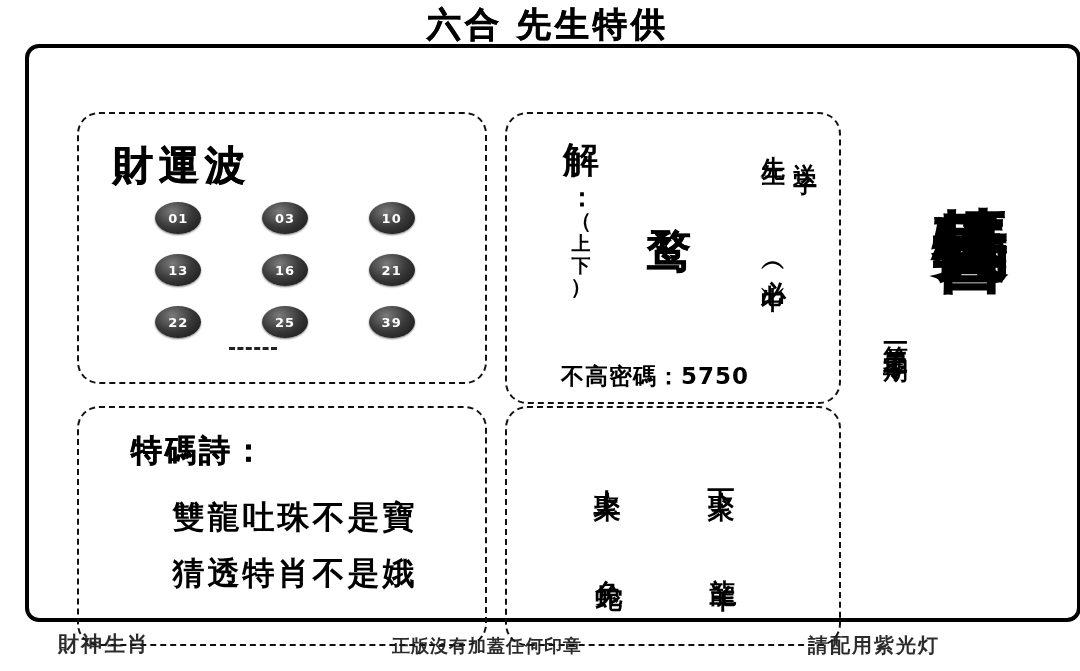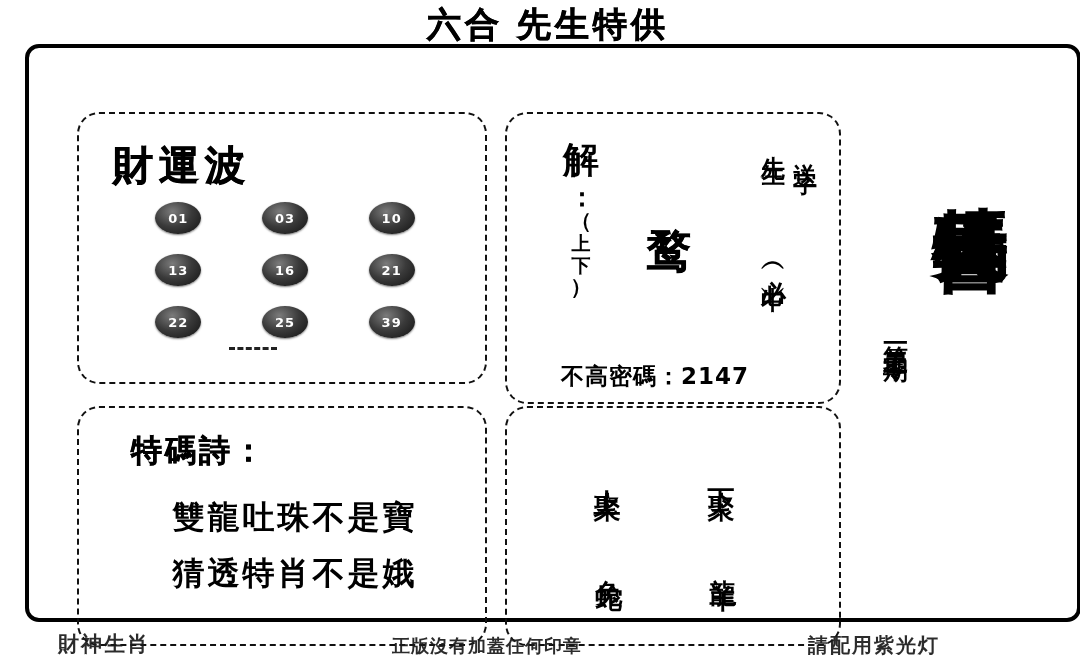--- a/index.html
+++ b/index.html
@@ -296,21 +296,21 @@
         <span class="pc">（</span>
         <span>上</span><br>
         <span>下</span>
         <span class="pc">）</span>
       </div>
       <div class="big-char">鹜</div>
       <div class="vcol" id="jie-v1">先生</div>
       <div class="vcol" id="jie-v2">送字</div>
       <div class="vcol" id="jie-v3">（必中）</div>
       <div class="jie-code">
-        <span>不高密碼：</span><span class="num">2147</span>
+        <span>不高密碼：</span><span class="num">5750</span>
       </div>
     </div>
 
     <div class="dbox" id="box-shi">
       <div class="shi-title">特碼詩：</div>
       <div class="shi-line" id="shi-l1">雙龍吐珠不是寶</div>
       <div class="shi-line" id="shi-l2">猜透特肖不是娥</div>
     </div>
 
     <div class="dbox" id="box-sheng">

